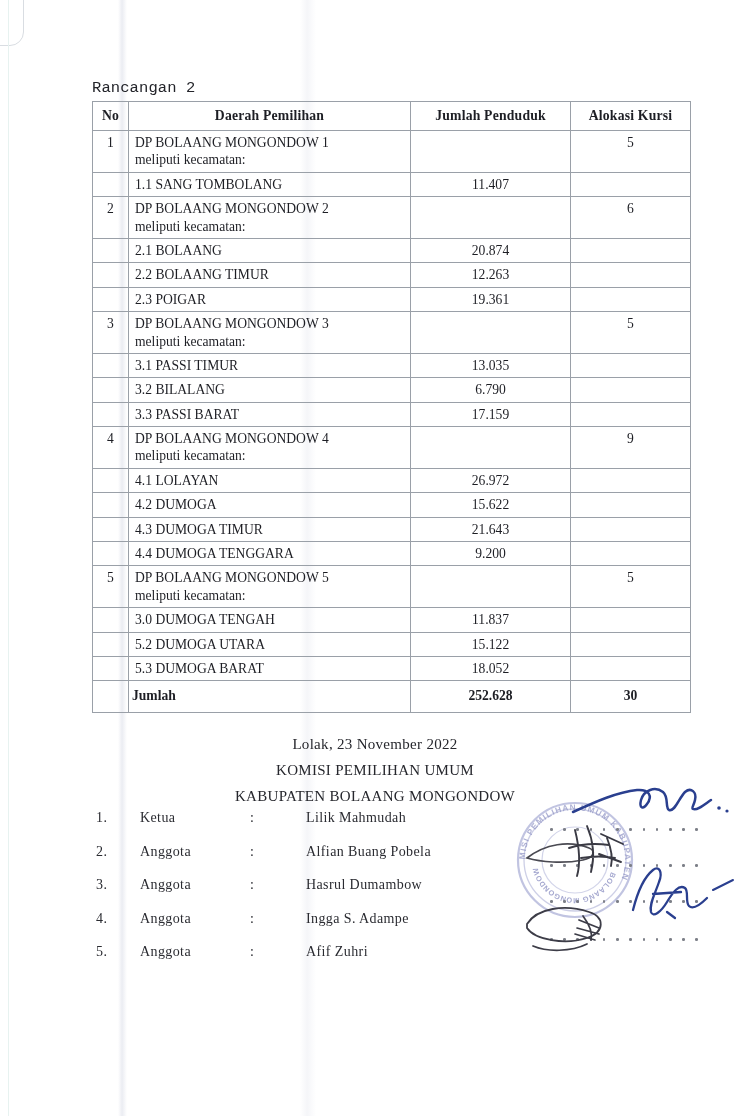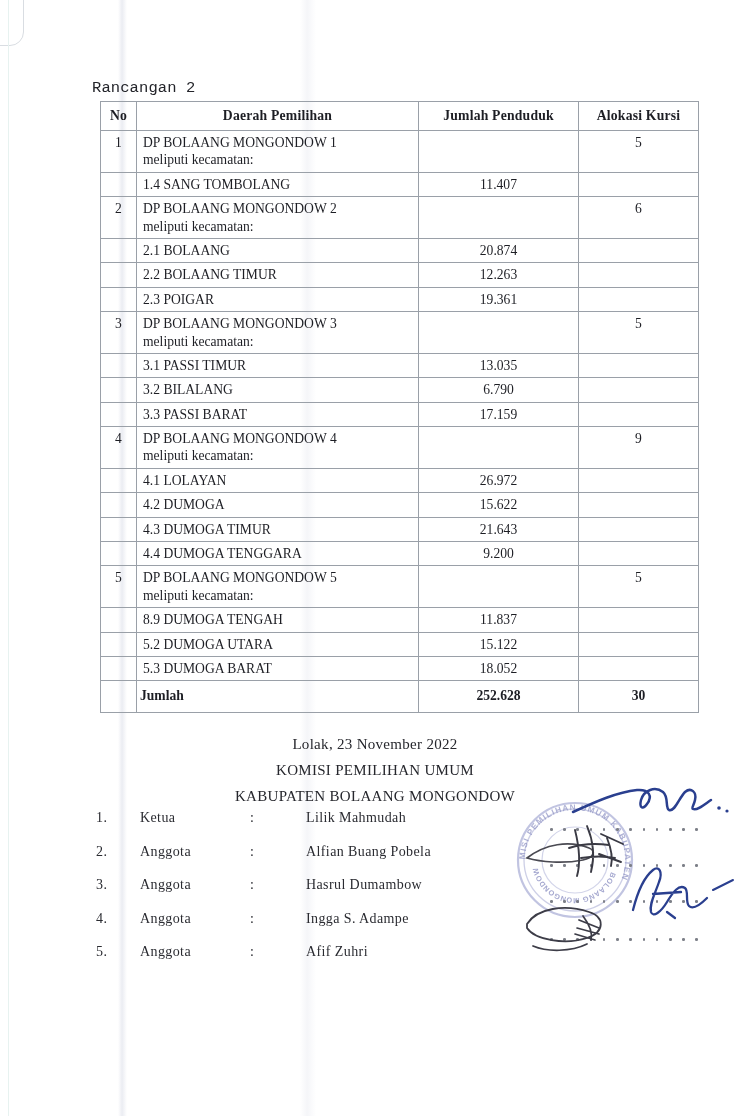--- a/index.html
+++ b/index.html
@@ -50,21 +50,21 @@
     top: 79px;
     font-size: 15.5px;
     letter-spacing: .1px;
     color: #23242a;
     font-family: Liberation Mono, monospace;
   }
 
   
   .tbl-wrap {
     position: absolute;
-    left: 100px;
+    left: 92px;
     top: 101px;
     width: 598px;
   }
   table.dapil {
     border-collapse: collapse;
     width: 598px;
     table-layout: fixed;
     font-size: 13.6px;
     color: #1d1e24;
   }
@@ -212,21 +212,21 @@
     </thead>
     <tbody>
         <tr>
           <td class="no-cell">1</td>
           <td class="dapil-head-cell"><span>DP BOLAANG MONGONDOW 1</span><span class="l2">meliputi kecamatan:</span></td>
           <td class="c-num"></td>
           <td class="c-center">5</td>
         </tr>
         <tr>
           <td></td>
-          <td class="kec-cell">1.4 SANG TOMBOLANG</td>
+          <td class="kec-cell">1.1 SANG TOMBOLANG</td>
           <td class="c-num">11.407</td>
           <td></td>
         </tr>
         <tr>
           <td class="no-cell">2</td>
           <td class="dapil-head-cell"><span>DP BOLAANG MONGONDOW 2</span><span class="l2">meliputi kecamatan:</span></td>
           <td class="c-num"></td>
           <td class="c-center">6</td>
         </tr>
         <tr>
@@ -302,21 +302,21 @@
           <td></td>
         </tr>
         <tr>
           <td class="no-cell">5</td>
           <td class="dapil-head-cell"><span>DP BOLAANG MONGONDOW 5</span><span class="l2">meliputi kecamatan:</span></td>
           <td class="c-num"></td>
           <td class="c-center">5</td>
         </tr>
         <tr>
           <td></td>
-          <td class="kec-cell">8.9 DUMOGA TENGAH</td>
+          <td class="kec-cell">3.0 DUMOGA TENGAH</td>
           <td class="c-num">11.837</td>
           <td></td>
         </tr>
         <tr>
           <td></td>
           <td class="kec-cell">5.2 DUMOGA UTARA</td>
           <td class="c-num">15.122</td>
           <td></td>
         </tr>
         <tr>

